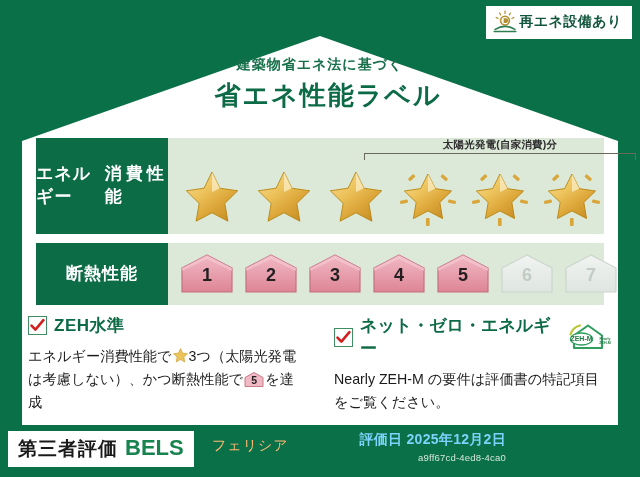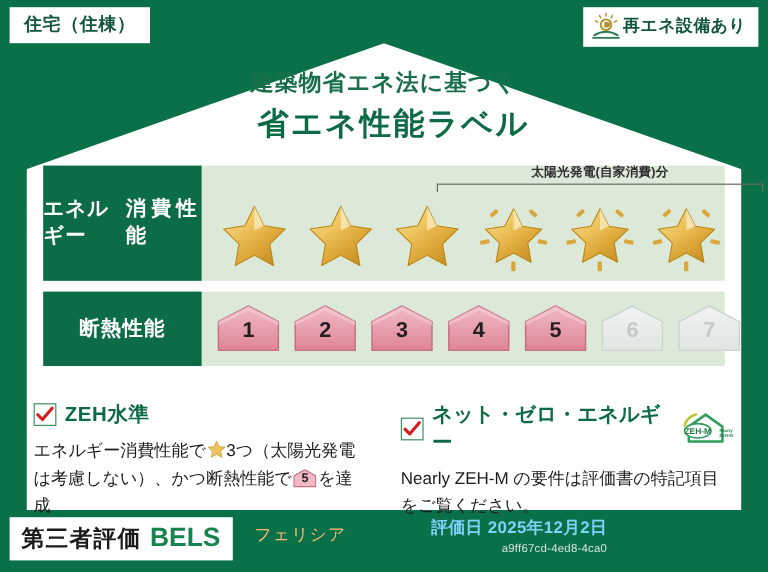--- a/index.html
+++ b/index.html
@@ -48,21 +48,21 @@
     color: #11563c; font-size: 14px; font-weight: bold; letter-spacing: .5px;
   }
   .sun-icon { width: 26px; height: 24px; display: block; }
 
   
   .title-block {
     position: absolute; left: 0; right: 0; top: 56px;
     text-align: center; z-index: 5;
   }
   .title-sub {
-    color: #17704a; font-size: 19px; font-weight: bold;
+    color: #17704a; font-size: 14px; font-weight: bold;
     letter-spacing: 1px;
   }
   .title-main {
     color: #0d6a46; font-size: 26px; font-weight: bold;
     letter-spacing: 2px; margin-top: 4px; margin-left: 16px;
   }
 
   
   .rows-wrap {
     position: absolute; left: 36px; top: 138px;
@@ -121,21 +121,21 @@
   .house-num {
     position: absolute; left: 0; right: 0; top: 14px;
     text-align: center;
     font-size: 18px; font-weight: bold; line-height: 1;
   }
   .house-num.on  { color: #231f20; }
   .house-num.off { color: #c2cbc4; }
 
   
   .notes {
-    position: absolute; left: 28px; top: 334px;
+    position: absolute; left: 28px; top: 314px;
     width: 584px; display: flex; gap: 28px; z-index: 5;
   }
   .note-col { width: 290px; }
   .note-head {
     display: flex; align-items: center; gap: 7px; margin-bottom: 8px;
   }
   .chk {
     width: 19px; height: 19px; flex: 0 0 19px;
     border: 1.4px solid #3f8f62; background: #fff;
     position: relative;
@@ -183,21 +183,20 @@
   .eval-date { color: #7dd3fc; font-size: 14px; font-weight: bold; letter-spacing: .3px; }
   .eval-id { color: #d6e7dd; font-size: 9.5px; margin-top: 3px; letter-spacing: .2px; }
 </style>
 </head>
 <body>
 
 <div id="label-root">
 
   <div class="inner-body"></div>
 
-  <div class="dwelling-tag">住宅（住棟）</div>
 
   <div class="renew-badge">
     <span>
       <svg class="sun-icon" viewBox="0 0 26 24">
         <g stroke="#b38f2e" stroke-width="1.2" stroke-linecap="round" fill="none">
           <line x1="13" y1="1.2" x2="13" y2="3.4"></line>
           <line x1="7.6" y1="3.0" x2="8.7" y2="4.9"></line>
           <line x1="18.4" y1="3.0" x2="17.3" y2="4.9"></line>
           <line x1="4.2" y1="7.4" x2="6.1" y2="8.5"></line>
           <line x1="21.8" y1="7.4" x2="19.9" y2="8.5"></line>

